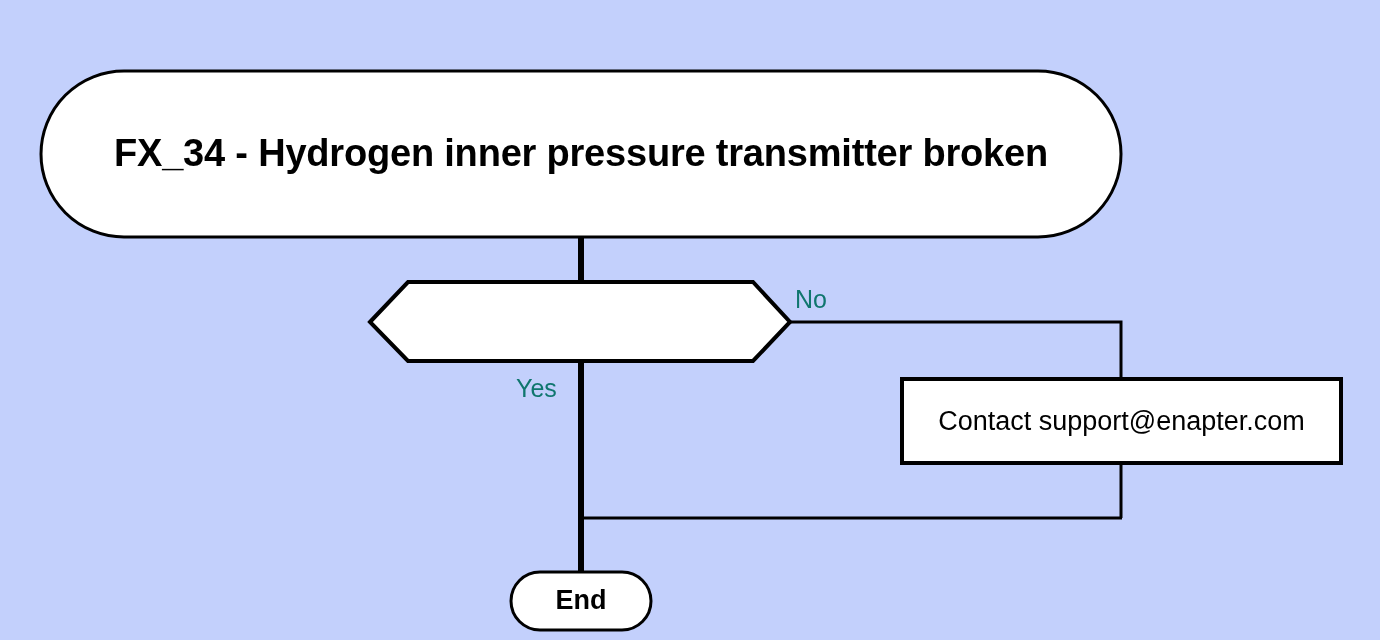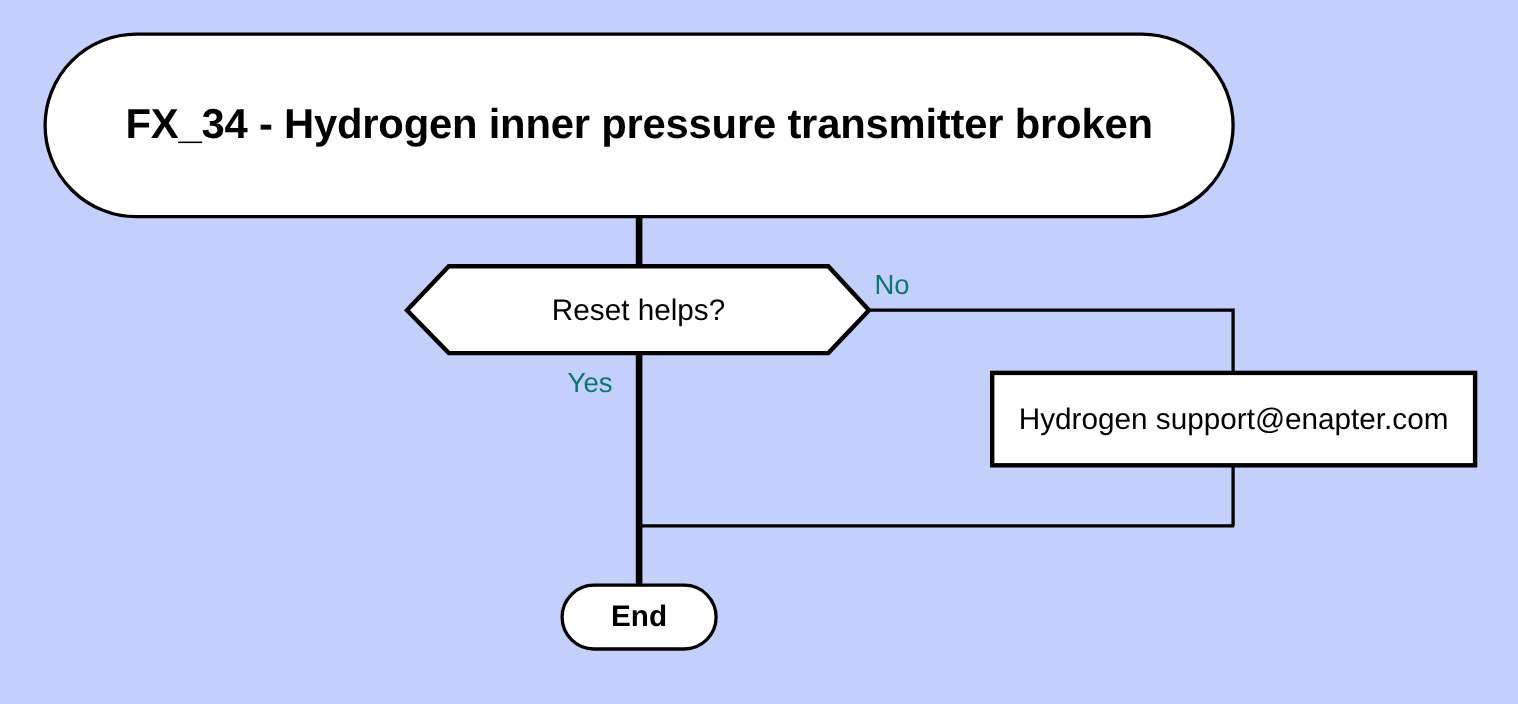--- a/index.html
+++ b/index.html
@@ -11,20 +11,21 @@
     height: 640px;
     background: #c3d0fc;
     font-family: "Liberation Sans", sans-serif;
     overflow: hidden;
   }
   #flowchart-canvas {
     position: relative;
     width: 1380px;
     height: 508px;
     background: #c3d0fc;
+    margin-top: 40px;
   }
   svg.layer {
     position: absolute;
     top: 0;
     left: 0;
     width: 1380px;
     height: 640px;
   }
   .node-text {
     position: absolute;
@@ -105,23 +106,22 @@
 
     <polygon points="370,282 408,242 753,242 790,282 753,321 408,321" fill="#ffffff" stroke="#000000" stroke-width="4"></polygon>
 
     <rect x="902" y="339" width="439" height="84" fill="#ffffff" stroke="#000000" stroke-width="4"></rect>
 
     <rect x="511" y="532" width="140" height="58" rx="29" ry="29" fill="#ffffff" stroke="#000000" stroke-width="3"></rect>
   </svg>
 
   <div class="node-text" id="start-terminator-label">FX_34 - Hydrogen inner pressure transmitter broken</div>
 
-  <div class="node-text" id="decision-label">Reset helps?</div>
 
-  <div class="node-text" id="process-label">Hydrogen support@enapter.com</div>
+  <div class="node-text" id="process-label">Contact support@enapter.com</div>
 
   <div class="node-text" id="end-terminator-label">End</div>
 
   <div class="edge-label" id="edge-label-no">No</div>
 
   <div class="edge-label" id="edge-label-yes">Yes</div>
 
 </div>
 
 </body></html>

